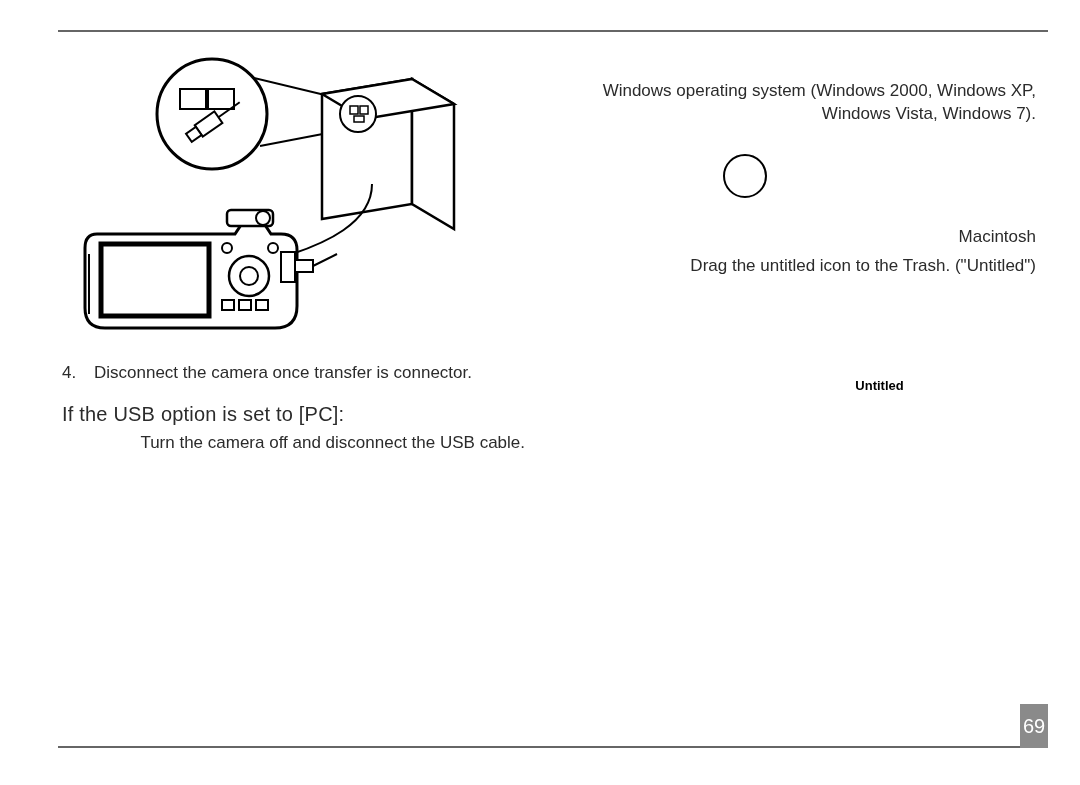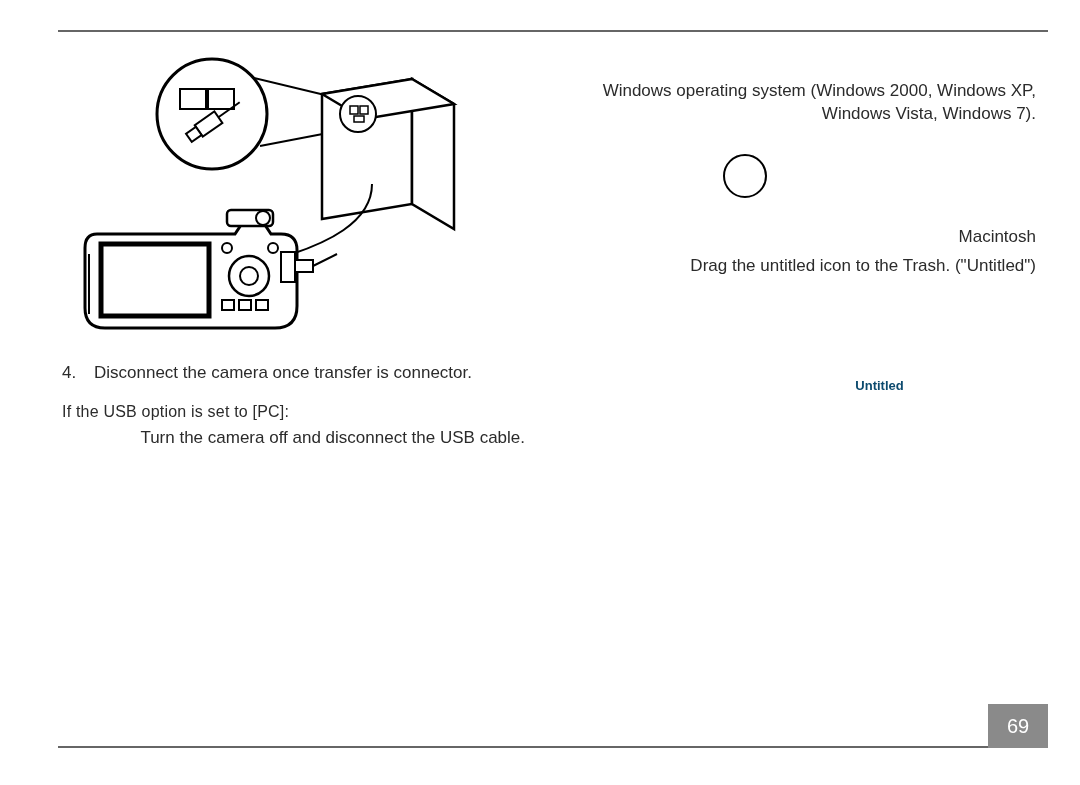--- a/index.html
+++ b/index.html
@@ -33,51 +33,51 @@
   }
   .step-line {
     font-size:17px;
     line-height:1.35;
     margin:8px 0 18px 0;
     display:flex;
     gap:14px;
   }
   .step-num { min-width:18px; }
   .subhead {
-    font-size:16px;
+    font-size:20px;
     margin:8px 0 6px 0;
     font-weight:400;
     letter-spacing:0.2px;
   }
   .body-text {
     font-size:17px;
     line-height:1.35;
     margin:6px 0 18px 0;
     text-align:right;
   }
   .untitled-label {
     font-size:13px;
     font-weight:700;
-    color:#0c4a6e;
+    color:#000000;
     text-align:center;
     margin-top:100px;
     margin-left:150px;
   }
   .circle-icon {
     width:44px; height:44px;
     border:2px solid #000;
     border-radius:50%;
     margin:28px 0 28px 150px;
     position:relative;
   }
   .page-number {
     position:absolute;
     right:0;
     bottom:-2px;
-    width:60px; height:44px;
+    width:28px; height:44px;
     background:#8a8a8a;
     color:#fff;
     font-size:20px;
     display:flex;
     align-items:center;
     justify-content:center;
   }
   
   svg { display:block; }
 </style>

